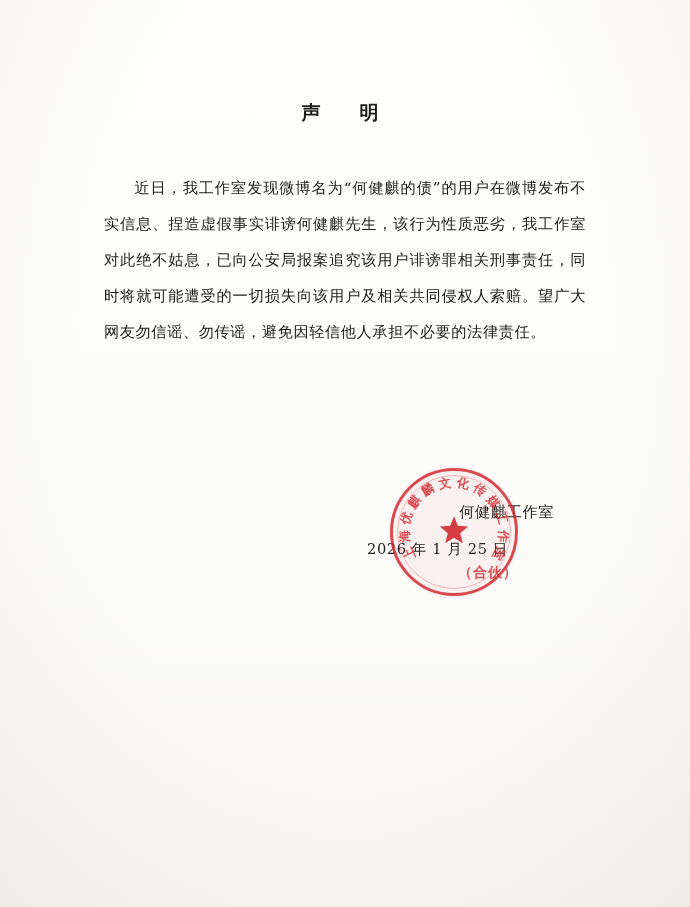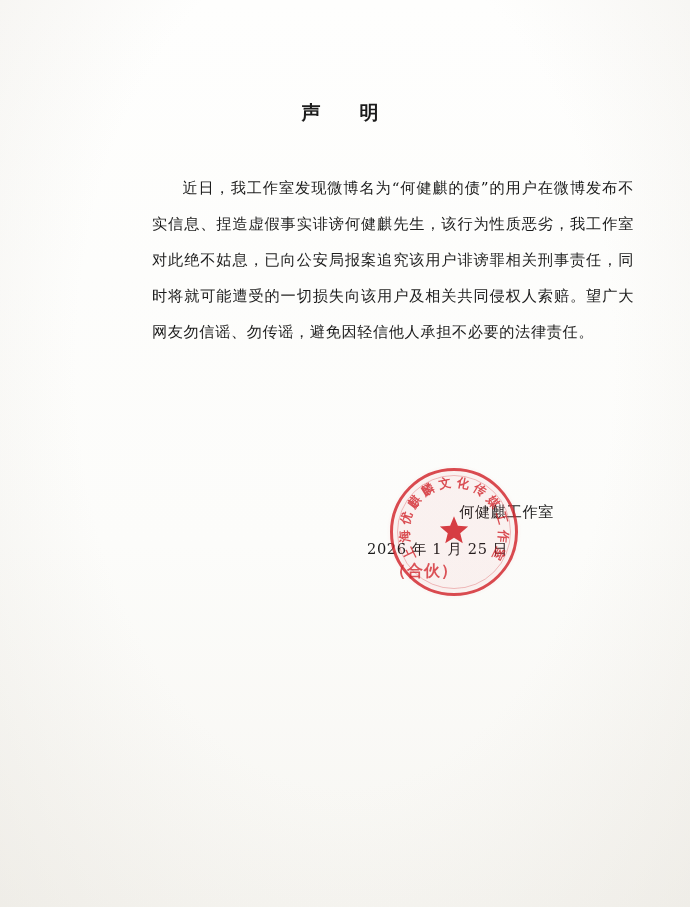--- a/index.html
+++ b/index.html
@@ -51,21 +51,20 @@
     color: #1b1b1b;
     font-family: "DejaVu Serif", "Liberation Serif", serif;
     font-weight: 600;
   }
 
   .doc-content {
     position: absolute;
     left: 104px;
     top: 170px;
     width: 482px;
-    margin-left: 48px;
   }
 
   .para {
     font-size: 15.2px;
     line-height: 36px;
     color: #1c1c1c;
     text-align: justify;
     text-justify: inter-character;
     text-indent: 2em;
     margin: 0 0 12px 0;
@@ -150,22 +149,22 @@
     color: #d2252c;
     opacity: 0.8;
     font-family: "DejaVu Serif", "Liberation Serif", serif;
     transform-origin: 0 0;
   }
   .seal-bottom {
     position: absolute;
     left: 0;
     right: 0;
     bottom: 14px;
-    text-align: left;
-    font-size: 16px;
+    text-align: right;
+    font-size: 14px;
     font-weight: 700;
     color: #d2252c;
     opacity: 0.78;
     letter-spacing: 1px;
   }
   
   .seal-bleed {
     position: absolute;
     inset: -3px;
     border-radius: 50%;

